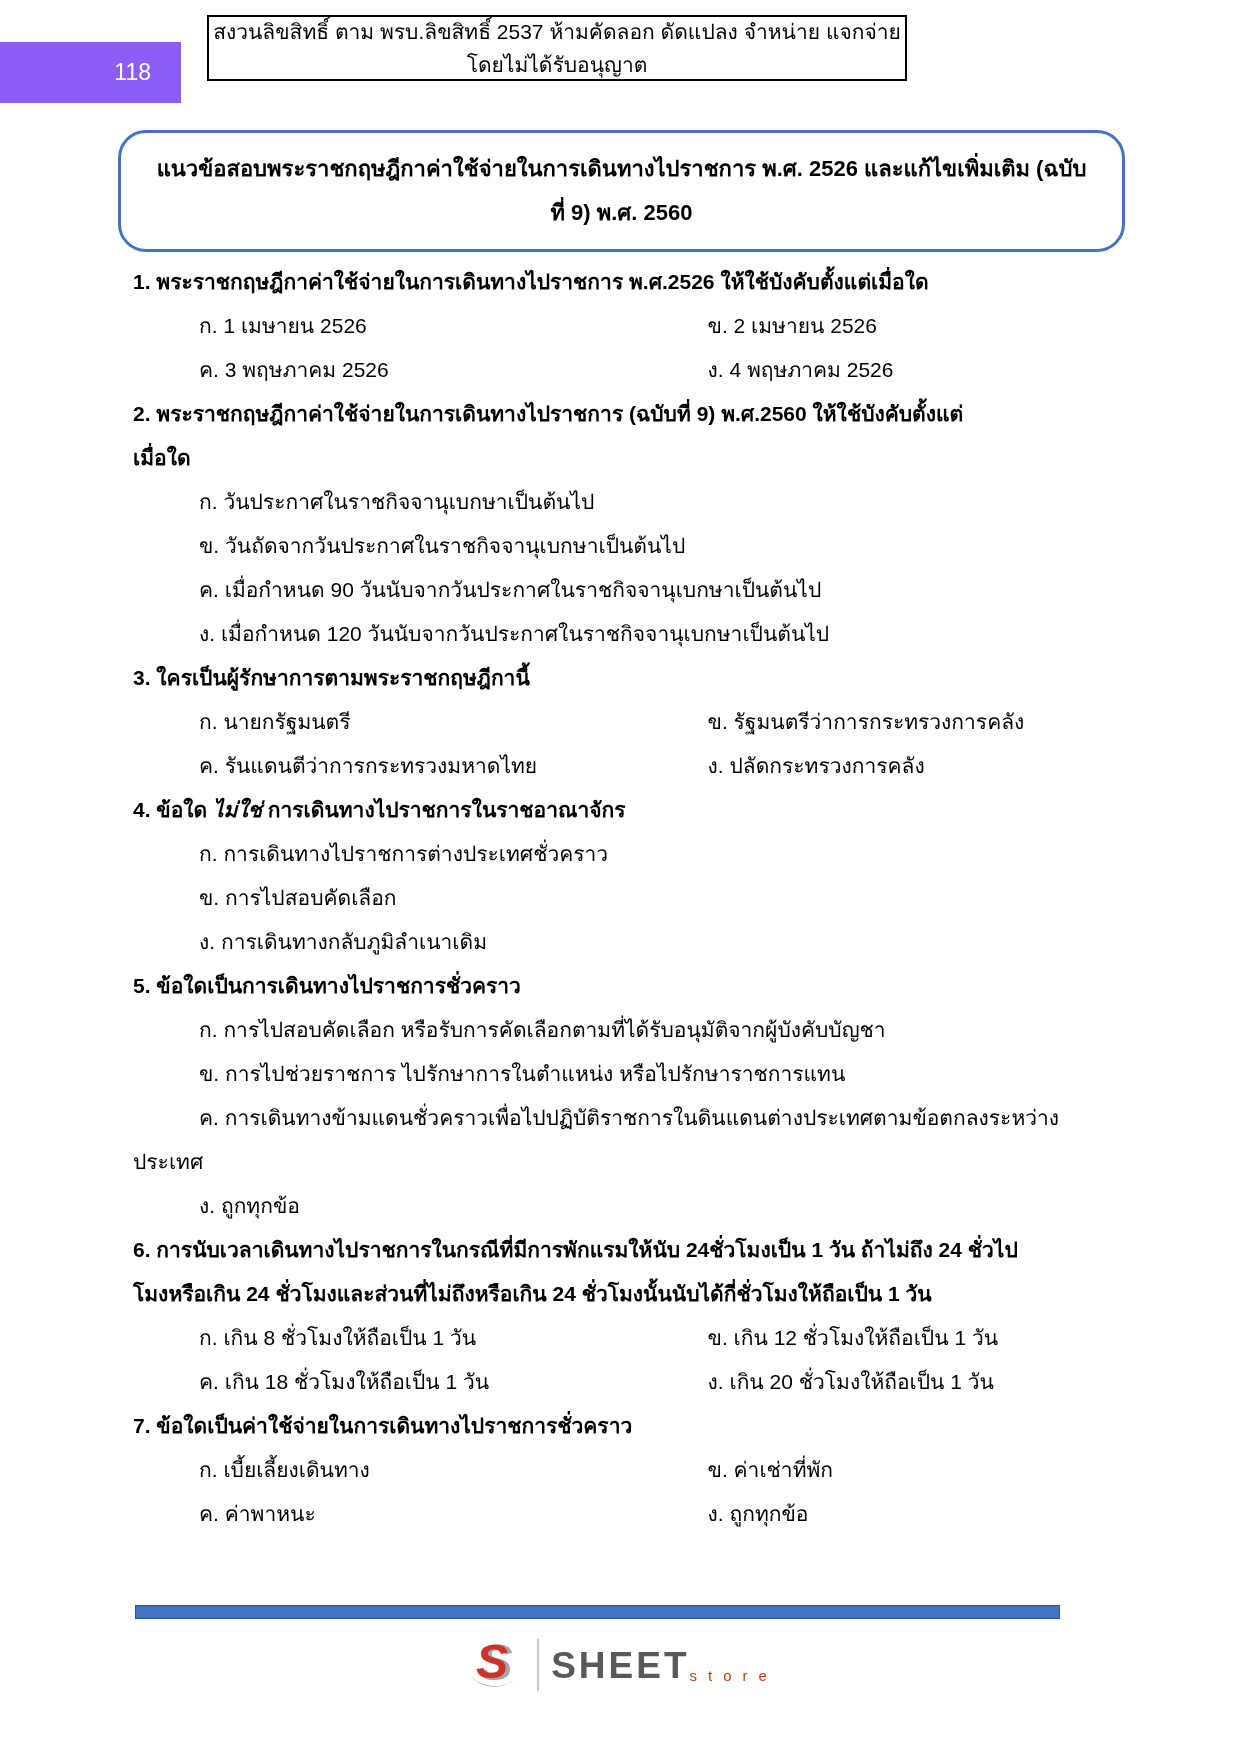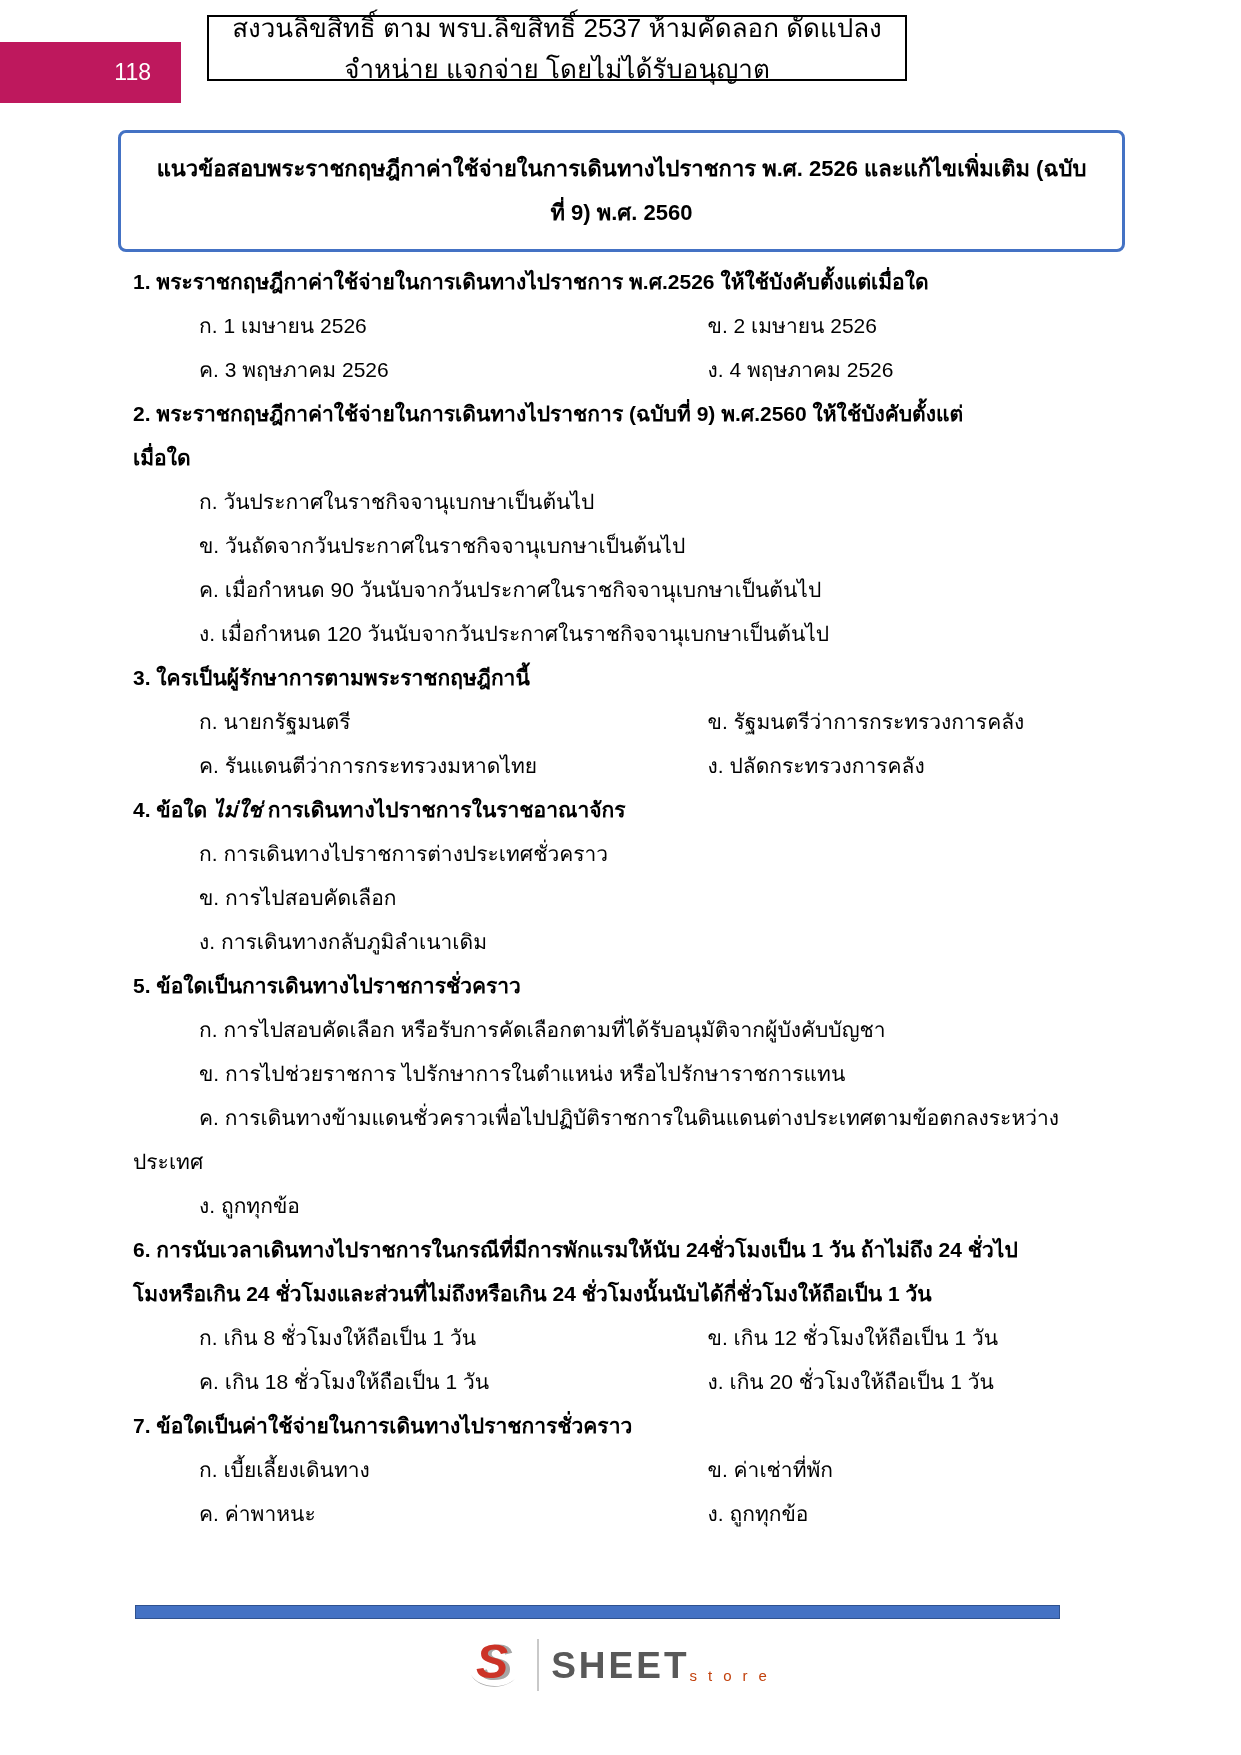--- a/index.html
+++ b/index.html
@@ -5,34 +5,34 @@
   html, body { margin:0; padding:0; }
   body {
     width:1241px; height:1755px;
     background:#ffffff; color:#000000;
     font-family:"Liberation Sans", sans-serif;
     position:relative; overflow:hidden;
   }
   
   .page-num-box {
     position:absolute; left:0; top:42px; width:181px; height:61px;
-    background:#be185d; color:#ffffff;
+    background:#8b5cf6; color:#ffffff;
     display:flex; align-items:center; justify-content:flex-end;
     padding-right:30px; box-sizing:border-box; font-size:23px;
   }
   .copyright-box {
     position:absolute; left:207px; top:15px; width:700px; height:66px;
     border:2px solid #000000; box-sizing:border-box;
     display:flex; align-items:center; justify-content:center;
-    font-size:26px; text-align:center;
+    font-size:21px; text-align:center;
   }
   
   .title-box {
     position:absolute; left:118px; top:130px; width:1007px;
-    border:3px solid #4472C4; border-radius:8px; box-sizing:border-box;
+    border:3px solid #4472C4; border-radius:28px; box-sizing:border-box;
     padding:14px 30px; text-align:center;
     font-weight:bold; font-size:22px; line-height:44px;
   }
   
   .content {
     position:absolute; left:133px; top:260px; width:978px;
     font-size:21px; line-height:44px;
   }
   .content p { margin:0; }
   .q-head { font-weight:bold; }

